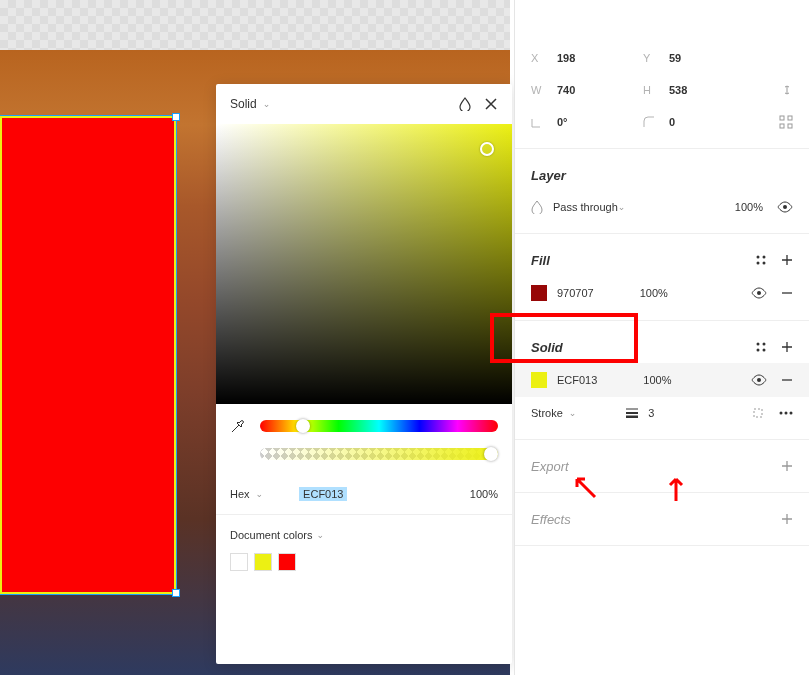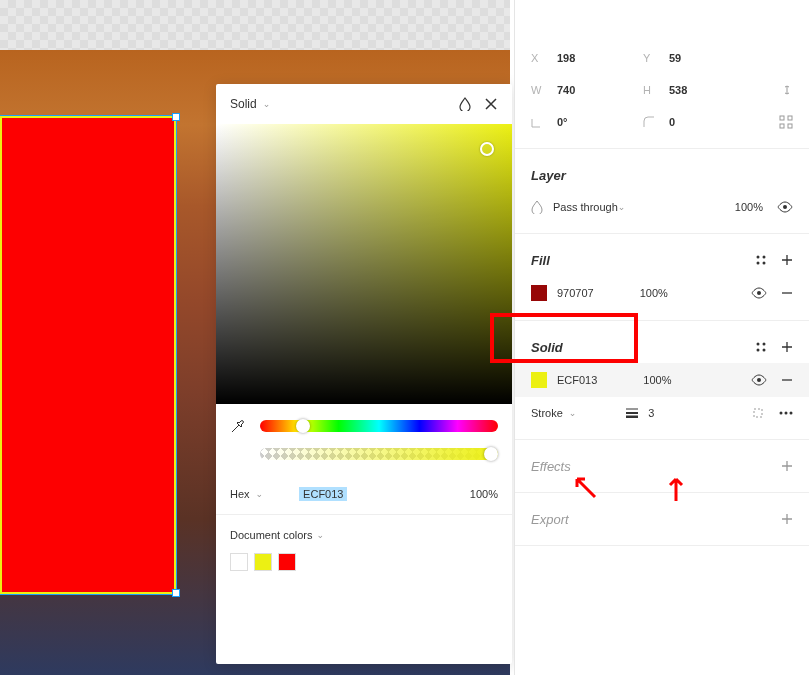--- a/index.html
+++ b/index.html
@@ -315,34 +315,34 @@
               <circle cx="7" cy="2" r="1.5" fill="#333"></circle>
               <circle cx="12" cy="2" r="1.5" fill="#333"></circle>
             </svg>
           </span>
       </div>
     </div>
   </div>
 
   <div class="rp-section">
     <div class="sec-header">
-      <span class="sec-title" style="color:#999;font-weight:400">Effects</span>
+      <span class="sec-title" style="color:#999;font-weight:400">Export</span>
       <div class="sec-icons">
           <span class="icon">
             <svg width="12" height="12" viewBox="0 0 12 12">
               <path d="M6 1 L6 11 M1 6 L11 6" stroke="#999" stroke-width="1.3"></path>
             </svg>
           </span>
         </div>
     </div>
   </div>
 
   <div class="rp-section">
     <div class="sec-header">
-      <span class="sec-title" style="color:#999;font-weight:400">Export</span>
+      <span class="sec-title" style="color:#999;font-weight:400">Effects</span>
       <div class="sec-icons">
           <span class="icon">
             <svg width="12" height="12" viewBox="0 0 12 12">
               <path d="M6 1 L6 11 M1 6 L11 6" stroke="#999" stroke-width="1.3"></path>
             </svg>
           </span>
         </div>
     </div>
   </div>
 </div>

